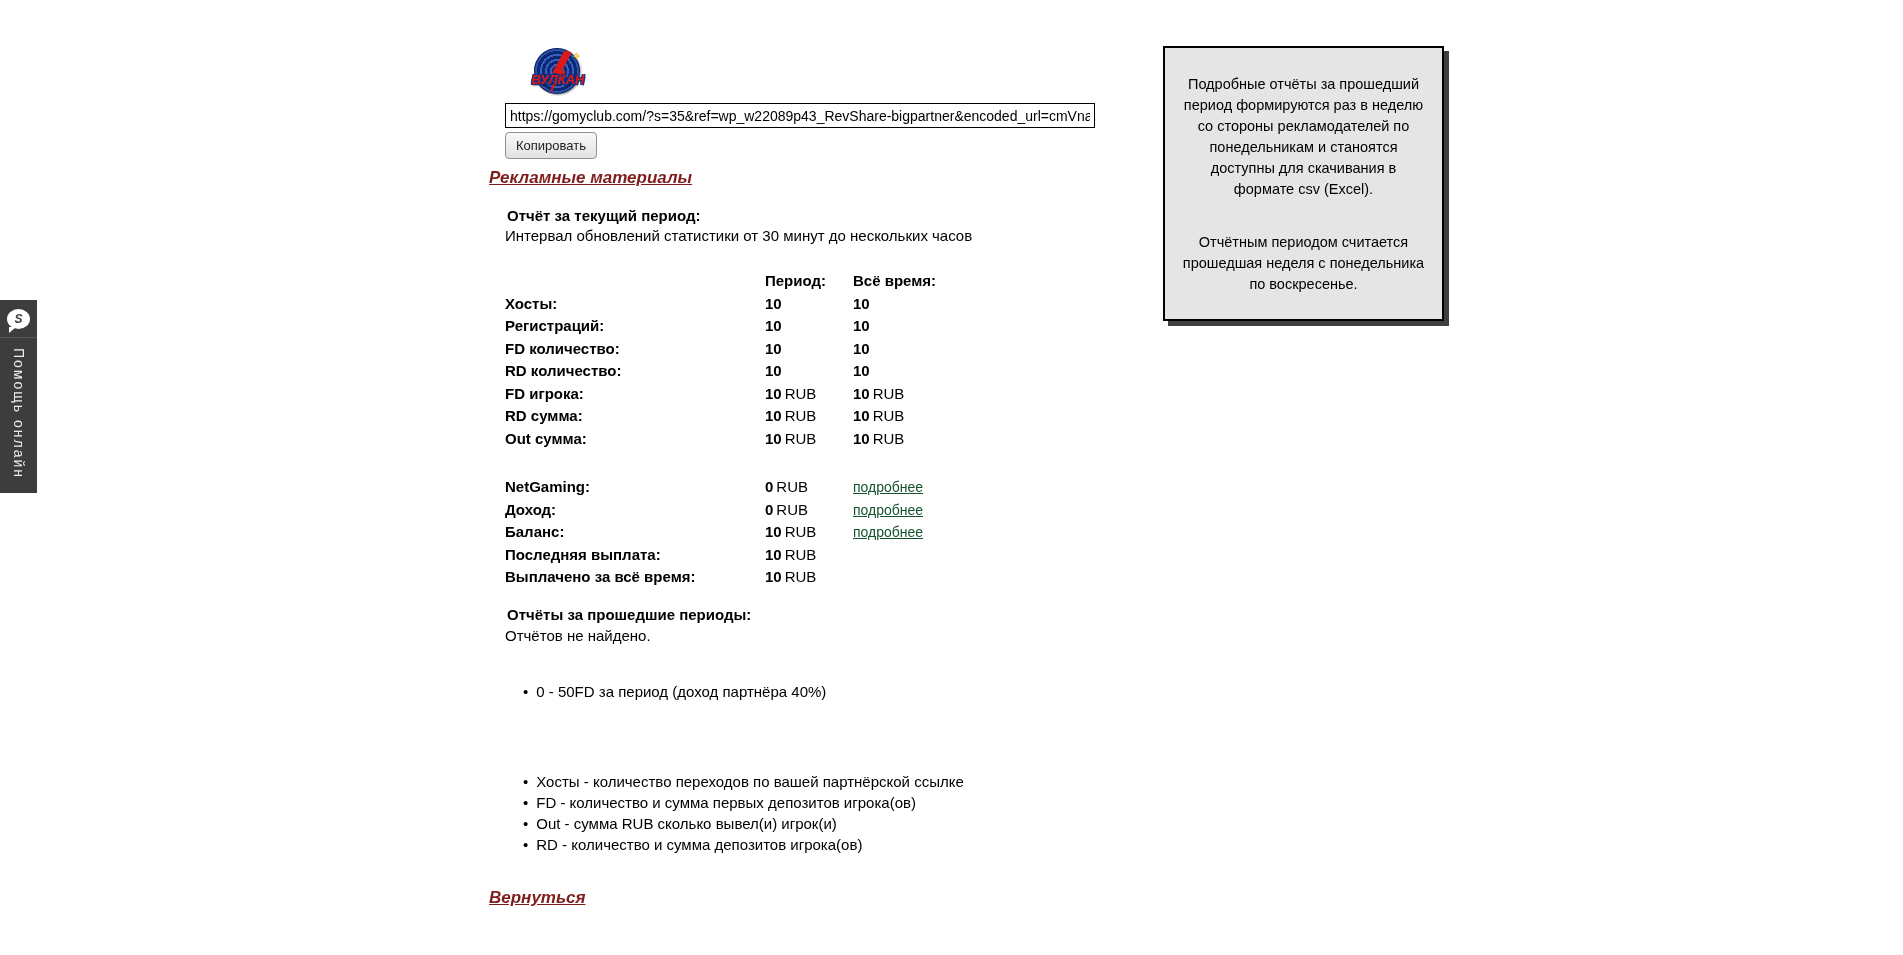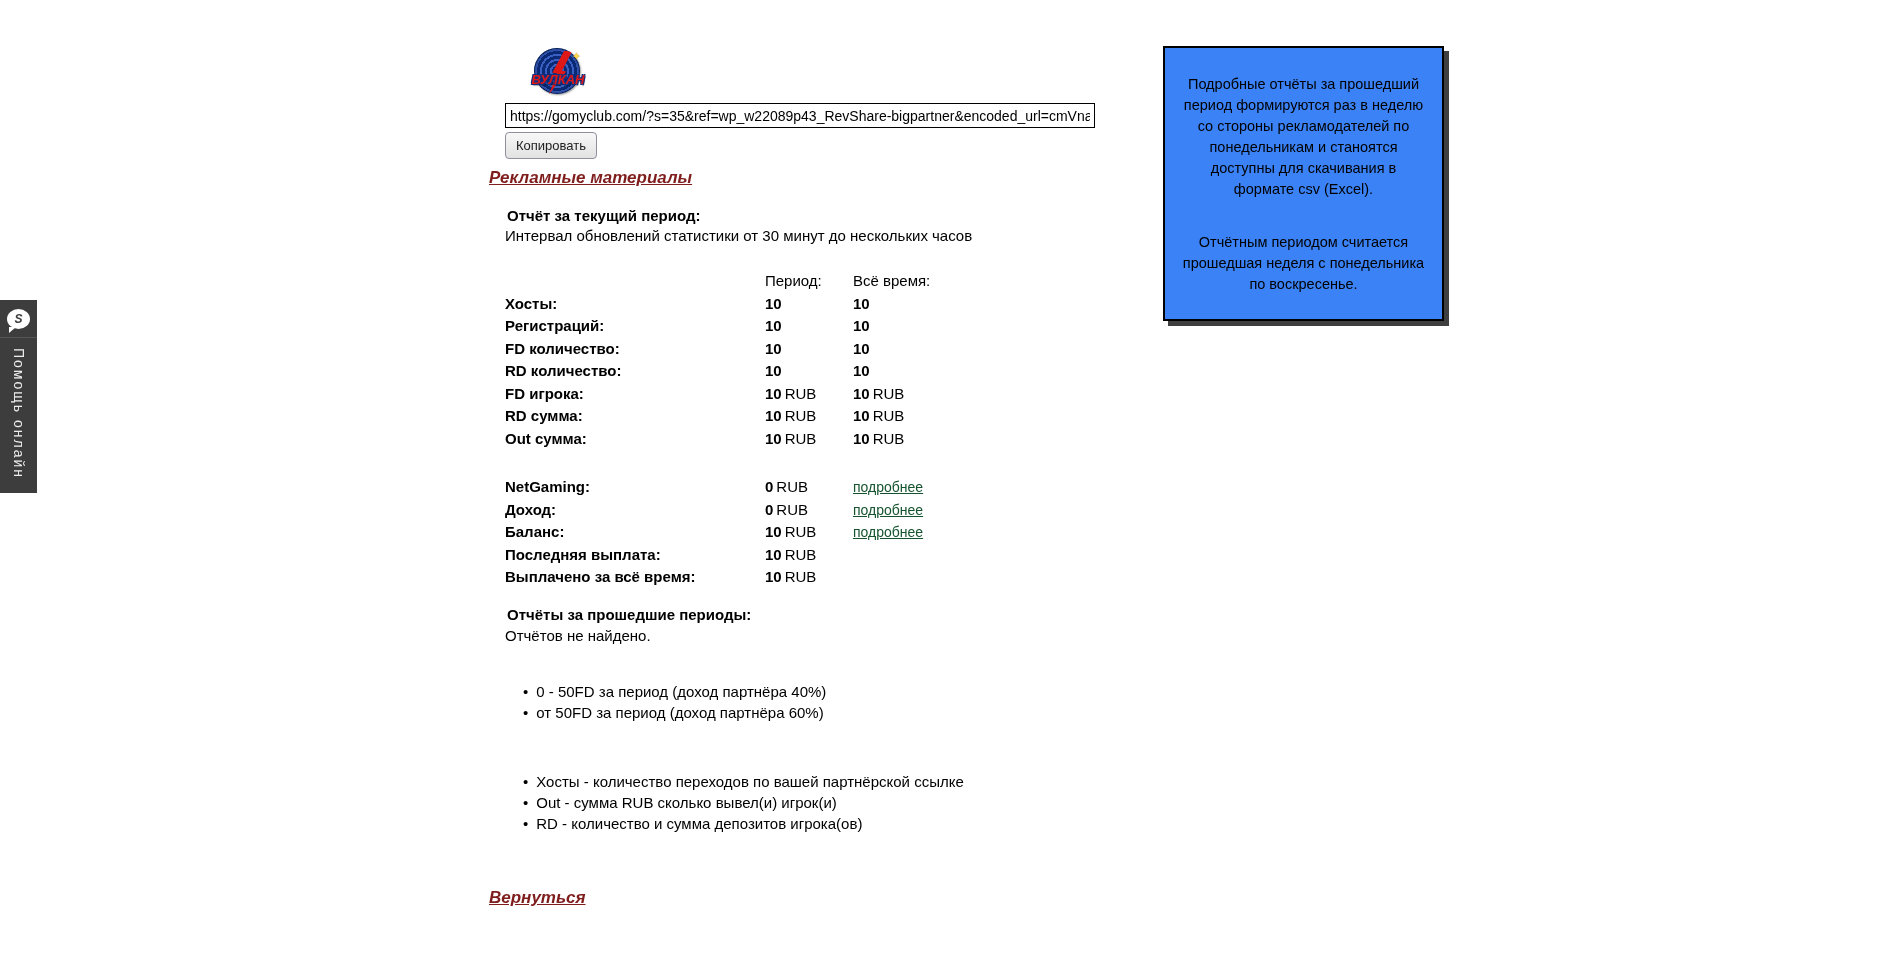--- a/index.html
+++ b/index.html
@@ -37,21 +37,21 @@
   .back-link  { top:888px; }
 
   
   .report-heading { position:absolute; left:507px; top:207px; font-weight:bold; font-size:15px; }
   .report-note    { position:absolute; left:505px; top:227px; font-size:15px; }
 
   .stats-table { position:absolute; left:505px; top:272px; display:grid;
     grid-template-columns:260px 88px 150px; grid-auto-rows:22.5px; font-size:15px;
     align-items:baseline; }
   .stats-table .lbl { font-weight:bold; }
-  .stats-table .hdr { font-weight:normal; }
+  .stats-table .hdr { font-weight:bold; }
   .val b { font-weight:bold; }
   .val .unit { font-weight:normal; margin-left:3px; }
 
   
   .balance-table { position:absolute; left:505px; top:478px; display:grid;
     grid-template-columns:260px 88px 150px; grid-auto-rows:22.5px; font-size:15px;
     align-items:baseline; }
   .balance-table .lbl { font-weight:bold; }
   .details-link { color:#14532d; text-decoration:underline; cursor:pointer; font-size:14px; }
 
@@ -61,21 +61,21 @@
 
   
   .blist { position:absolute; left:523px; list-style:none; font-size:15px; }
   .blist li { line-height:21px; }
   .blist li::before { content:"•"; margin-right:8px; }
   .terms-list    { top:681px; }
   .glossary-list { top:771px; }
 
   
   .info-box { position:absolute; left:1163px; top:46px; width:281px;
-    border:2px solid #000; background:#3b82f6; box-shadow:5px 5px 0 #3f3f3f;
+    border:2px solid #000; background:#e5e5e5; box-shadow:5px 5px 0 #3f3f3f;
     padding:26px 15px 24px; text-align:center; font-size:14.5px; line-height:21px; }
   .info-box .p2 { margin-top:32px; }
 
   
   .help-tab { position:absolute; left:0; top:300px; width:37px; background:#3d3d3d;
     color:#ededed; cursor:pointer; }
   .help-icon-wrap { height:38px; display:flex; align-items:center; justify-content:center;
     border-bottom:1px solid #565656; }
   .chat-bubble { position:relative; width:23px; height:20px; background:#fff; border-radius:50%;
     display:flex; align-items:center; justify-content:center; }
@@ -157,25 +157,25 @@
   <div class="lbl">Выплачено за всё время:</div>
   <div class="val"><b>10</b><span class="unit">RUB</span></div>
   <div></div>
 </div>
 
 <div class="past-heading">Отчёты за прошедшие периоды:</div>
 <div class="past-empty">Отчётов не найдено.</div>
 
 <ul class="blist terms-list">
   <li>0 - 50FD за период (доход партнёра 40%)</li>
-  <li>от 50FD за период (доход партнёра 60%)</li>
 </ul>
 
 <ul class="blist glossary-list">
   <li>Хосты - количество переходов по вашей партнёрской ссылке</li>
+  <li>FD - количество и сумма первых депозитов игрока(ов)</li>
   <li>Out - сумма RUB сколько вывел(и) игрок(и)</li>
   <li>RD - количество и сумма депозитов игрока(ов)</li>
 </ul>
 
 <a class="red-link back-link">Вернуться</a>
 
 <div class="info-box">
   <div class="p1">Подробные отчёты за прошедший период формируются раз в неделю со стороны рекламодателей по понедельникам и станоятся доступны для скачивания в формате csv (Excel).</div>
   <div class="p2">Отчётным периодом считается прошедшая неделя с понедельника по воскресенье.</div>
 </div>

